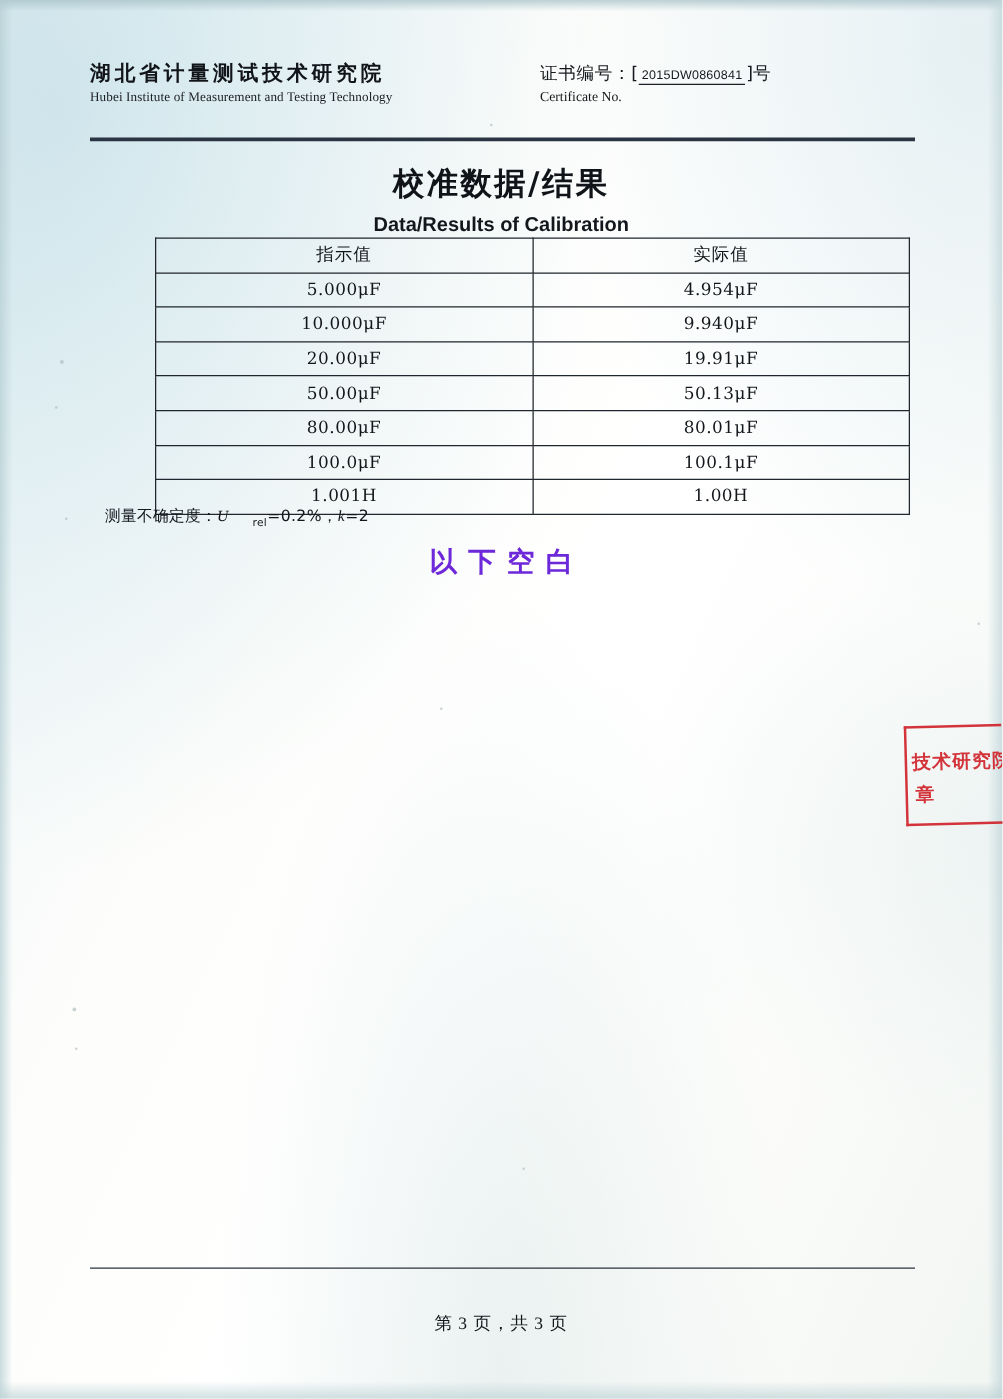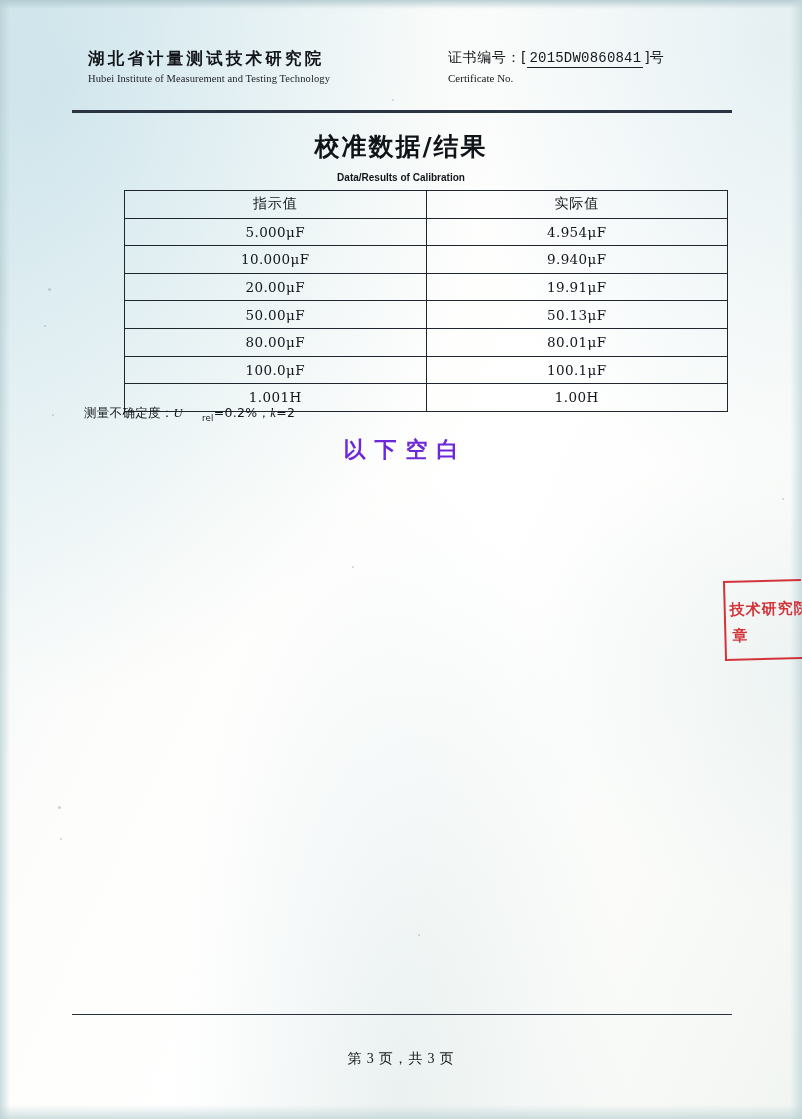--- a/index.html
+++ b/index.html
@@ -64,21 +64,20 @@
 
   
   .header {
     position: absolute;
     left: 72px;
     top: 48px;
     width: 660px;
     display: flex;
     justify-content: space-between;
     align-items: center;
-    margin-left: 16px;
   }
   .org-block { width: 330px; }
   .org-cn {
     font-family: "DejaVu Sans", sans-serif;
     font-weight: bold;
     font-size: 16.5px;
     letter-spacing: 3.2px;
     color: #111419;
     white-space: nowrap;
   }
@@ -102,22 +101,22 @@
   }
   .cert-label {
     font-family: "DejaVu Sans", sans-serif;
     font-size: 14px;
     letter-spacing: .6px;
   }
   .cert-no-box {
     border-bottom: 1px solid #1b1e23;
     padding: 0 2px 1px 2px;
     margin: 0 1px;
-    font-family: Liberation Mono, monospace;
-    font-size: 14px;
+    font-family: Liberation Sans, sans-serif;
+    font-size: 10px;
     letter-spacing: .2px;
   }
   .cert-suffix {
     font-family: "DejaVu Sans", sans-serif;
     font-size: 14px;
   }
   .cert-en {
     margin-top: 4px;
     font-family: "Liberation Serif", serif;
     font-size: 11px;
@@ -144,21 +143,21 @@
     letter-spacing: 2px;
     color: #101419;
   }
   .title-en {
     position: absolute;
     left: 0; right: 0;
     top: 172px;
     text-align: center;
     font-family: "Liberation Sans", sans-serif;
     font-weight: bold;
-    font-size: 10px;
+    font-size: 16px;
     color: #13171c;
   }
 
   
   table.cal {
     position: absolute;
     left: 124px;
     top: 190px;
     width: 604px;
     border-collapse: collapse;

